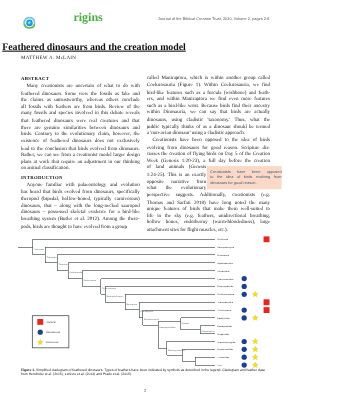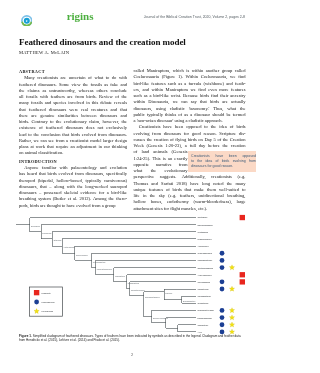--- a/index.html
+++ b/index.html
@@ -9,22 +9,22 @@
 
   
   .logo{position:absolute;left:20.7px;top:14.8px;height:12px;}
   .logo svg{display:block;position:absolute;left:0;top:0;}
   .logo-text{position:absolute;left:10.1px;top:-4.9px;font-family:"Liberation Serif",serif;font-weight:bold;
              font-size:11px;line-height:12px;color:#4caf3f;letter-spacing:-0.05px;margin-left:36px;}
   .journal-line{position:absolute;left:119px;top:15px;width:126px;text-align:right;
                 font-family:"Liberation Sans",sans-serif;font-size:3.5px;line-height:4px;color:#50595f;letter-spacing:0.02px;}
 
   
-  .title{position:absolute;left:19px;top:37px;width:230px;font-family:"Liberation Serif",serif;
-         font-weight:bold;font-size:9px;line-height:11px;color:#101010;letter-spacing:-0.05px;}
+  .title{position:absolute;left:2px;top:37px;width:230px;font-family:"Liberation Serif",serif;
+         font-weight:bold;font-size:9px;line-height:11px;color:#101010;letter-spacing:-0.05px;text-decoration:underline;}
   .author{position:absolute;left:19px;top:50px;font-family:"Liberation Serif",serif;font-size:4.6px;
           line-height:6px;color:#1a1a1a;letter-spacing:0.22px;}
 
   
   .col{position:absolute;font-size:4.55px;line-height:6.25px;color:#141414;letter-spacing:0.0px;}
   .colL{left:19px;top:69.0px;width:108px;}
   .colR{left:133.5px;top:68.0px;width:112px;}
   .sec{font-size:4.3px;font-weight:bold;letter-spacing:0.3px;line-height:6.25px;}
   .ln{display:block;text-align:justify;text-align-last:justify;white-space:pre-wrap;}
   .ln.last{text-align-last:left;}

